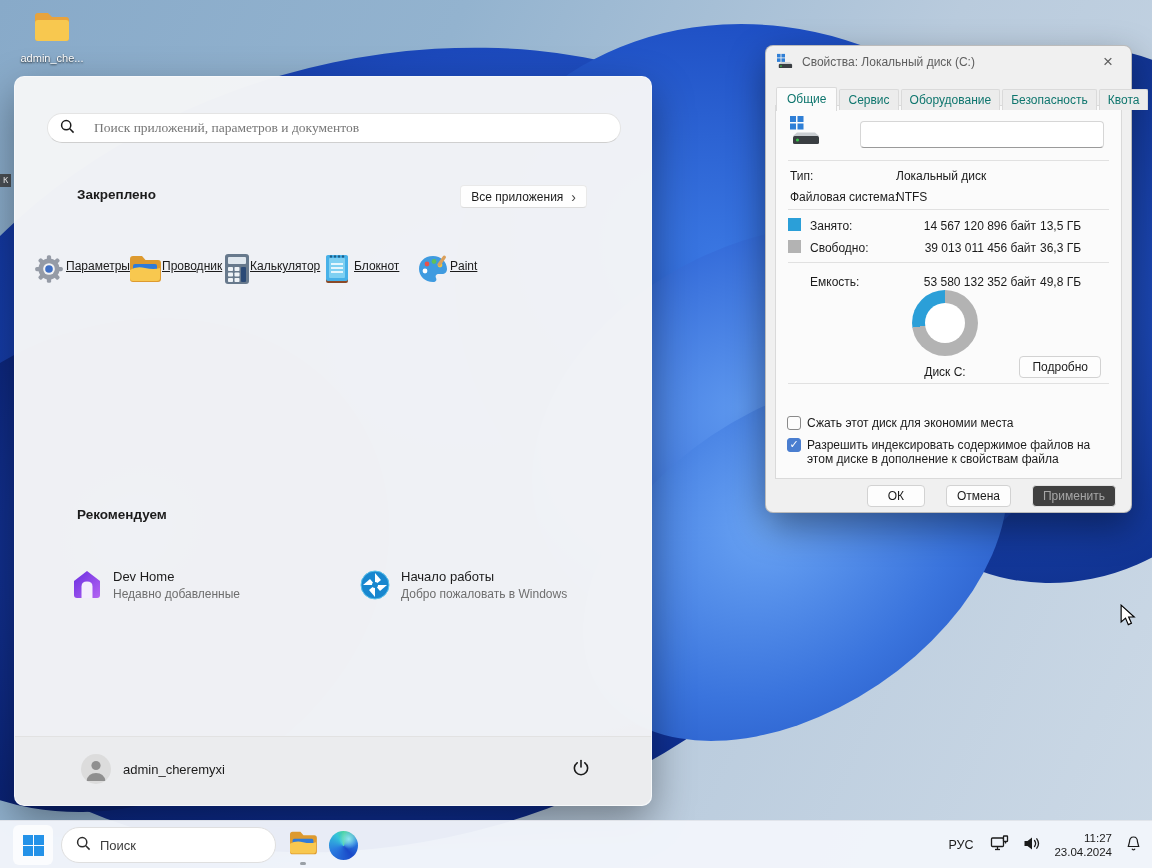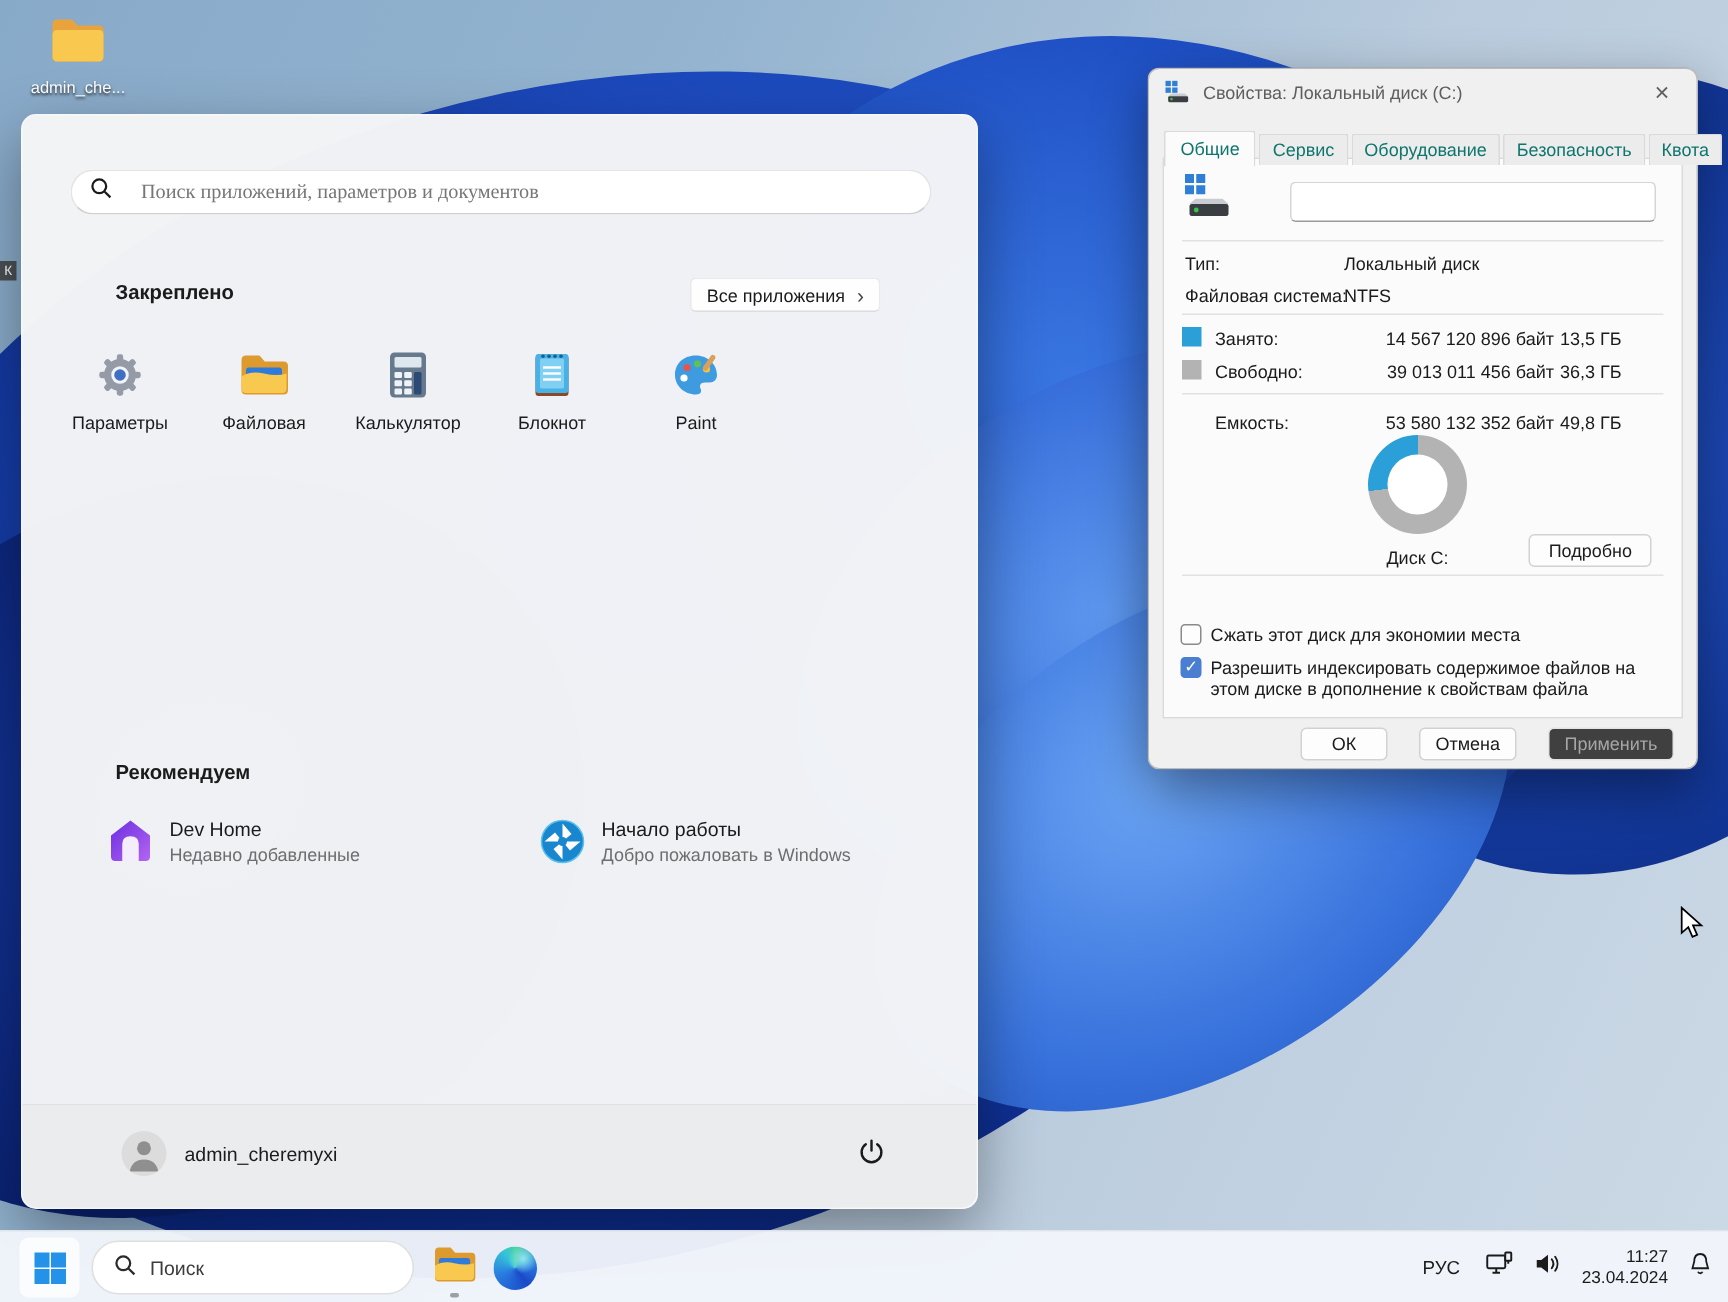--- a/index.html
+++ b/index.html
@@ -23,25 +23,25 @@
 
   
   .start-menu { position:absolute; left:14px; top:76px; width:638px; height:730px; background:rgba(243,244,246,.985); border:1px solid rgba(255,255,255,.4); border-radius:10px; box-shadow:0 16px 42px rgba(0,0,0,.38); }
   .sm-search { position:absolute; left:32px; top:36px; width:574px; height:30px; background:#fff; border:1px solid #e4e4e4; border-bottom-color:#cfcfcf; border-radius:16px; display:flex; align-items:center; padding:0 12px; }
   .sm-search input { border:none; outline:none; background:transparent; flex:1; font-size:13.5px; font-family:Liberation Serif, serif; color:#0c4a6e; margin-left:19px; }
   .sm-search input::placeholder { color:#767676; }
   .sm-sec-header { position:absolute; font-size:13.5px; font-weight:bold; color:#1b1b1b; }
   .sm-allapps { position:absolute; right:64px; top:108px; height:23px; background:#fefefe; border:1px solid #e9e9e9; border-bottom-color:#dcdcdc; border-radius:4px; display:flex; align-items:center; gap:8px; padding:0 10px; font-size:12px; cursor:default; }
   .sm-allapps .chev { font-size:14px; color:#454545; line-height:1; }
   .sm-apps { position:absolute; left:17px; top:142px; display:flex; }
-  .app-tile { width:96px; height:86px; display:flex; flex-direction:column; align-items:center; border-radius:6px; }
+  .app-tile { width:96px; height:86px; display:flex; flex-direction:row; align-items:center; border-radius:6px;text-decoration:underline; }
   .app-tile .aicon { width:34px; height:34px; margin-top:14px; display:flex; align-items:center; justify-content:center; }
   .app-tile .albl { margin-top:8px; font-size:12px; color:#1b1b1b; }
   .sm-rec-items { position:absolute; left:0; top:468px; width:100%; }
-  .rec-item { position:absolute; display:flex; align-items:flex-start; gap:10px; height:56px; border-radius:6px; }
+  .rec-item { position:absolute; display:flex; align-items:flex-end; gap:10px; height:56px; border-radius:6px; }
   .rec-item .ricon { width:32px; height:32px; flex:0 0 32px; }
   .rec-title { font-size:13px; color:#1b1b1b; }
   .rec-sub { font-size:12px; color:#6e6e6e; margin-top:3px; }
   .sm-userbar { position:absolute; left:0; right:0; bottom:0; height:69px; background:#ebecee; border-top:1px solid #e2e2e2; border-radius:0 0 10px 10px;text-align:right; }
   .sm-user { position:absolute; left:66px; top:17px; display:flex; align-items:center; gap:12px; }
   .sm-user .uname { font-size:13px; }
   .avatar { width:30px; height:30px; border-radius:50%; background:#dcdcdc; overflow:hidden; position:relative; }
   .sm-power { position:absolute; right:58px; top:21px; width:24px; height:24px; display:flex; align-items:center; justify-content:center; }
 
   
@@ -154,21 +154,21 @@
       </div>
 
       <div class="app-tile">
         <span class="aicon">
           <svg width="34" height="30" viewBox="0 0 34 30">
             <path d="M2 5 q0-3 3-3 h9 l3.5 4 h12.5 q3 0 3 3 v16 q0 3-3 3 H5 q-3 0-3-3 Z" fill="#dd9a2f"></path>
             <rect x="5" y="10" width="24" height="10" rx="2" fill="#2f7bd9"></rect>
             <path d="M2 16 q6-4 15-2 q9 2 15 0 v10 q0 3-3 3 H5 q-3 0-3-3 Z" fill="#f8c84f"></path>
           </svg>
         </span>
-        <span class="albl">Файловая</span>
+        <span class="albl">Проводник</span>
       </div>
 
       <div class="app-tile">
         <span class="aicon">
           <svg width="26" height="32" viewBox="0 0 26 32">
             <rect x="1" y="1" width="24" height="30" rx="3" fill="#67798c"></rect>
             <rect x="4" y="4" width="18" height="7" rx="1" fill="#dfe7ee"></rect>
             <g fill="#eef3f7">
               <rect x="4" y="14" width="5" height="4" rx="0.8"></rect>
                 <rect x="10.5" y="14" width="5" height="4" rx="0.8"></rect>

